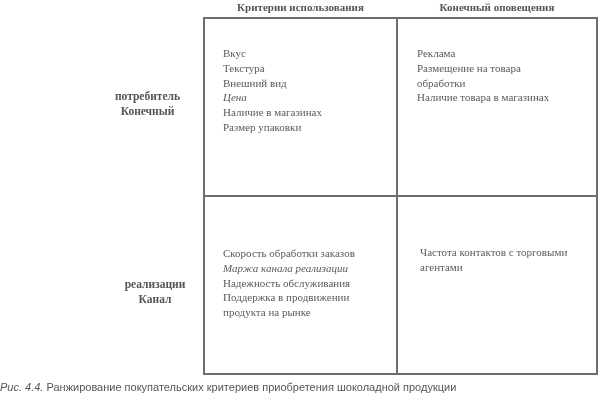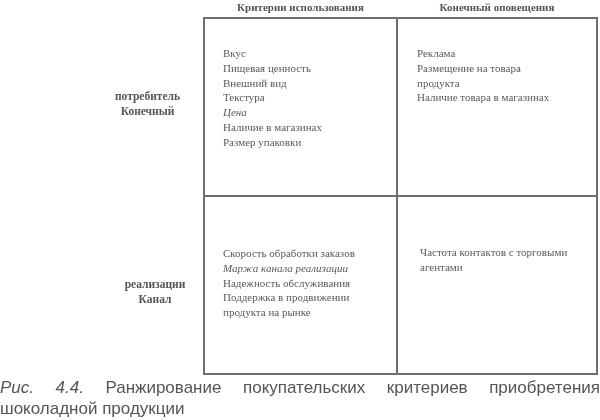--- a/index.html
+++ b/index.html
@@ -71,21 +71,21 @@
     }
     .cell li.italic {
       font-style: italic;
     }
     .caption {
       position: absolute;
       left: 0;
       top: 377px;
       width: 600px;
       font-family: "Liberation Sans", "DejaVu Sans", sans-serif;
-      font-size: 17px;
+      font-size: 11px;
       color: #555;
       line-height: 21px;
       text-align: justify;
       text-align-last: left;
     }
     .caption .fig-ref {
       font-style: italic;
     }
   </style>
 </head>
@@ -103,34 +103,33 @@
   <div>Канал</div>
 </div>
 
 <div class="grid"></div>
 <div class="vline"></div>
 <div class="hline"></div>
 
 <div class="cell" style="left:223px; top:46px; width:170px;">
   <ul>
     <li>Вкус</li>
-    <li>Пищевая ценность</li>
+    <li>Текстура</li>
     <li>Внешний вид</li>
-    <li>Текстура</li>
     <li class="italic">Цена</li>
     <li>Наличие в магазинах</li>
     <li>Размер упаковки</li>
   </ul>
 </div>
 
 <div class="cell" style="left:417px; top:46px; width:175px;">
   <ul>
     <li>Реклама</li>
     <li>Размещение на товара</li>
-    <li>продукта</li>
+    <li>обработки</li>
     <li>Наличие товара в магазинах</li>
   </ul>
 </div>
 
 <div class="cell" style="left:223px; top:246px; width:172px;">
   <ul>
     <li>Скорость обработки заказов</li>
     <li class="italic">Маржа канала реализации</li>
     <li>Надежность обслуживания</li>
     <li>Поддержка в продвижении</li>

